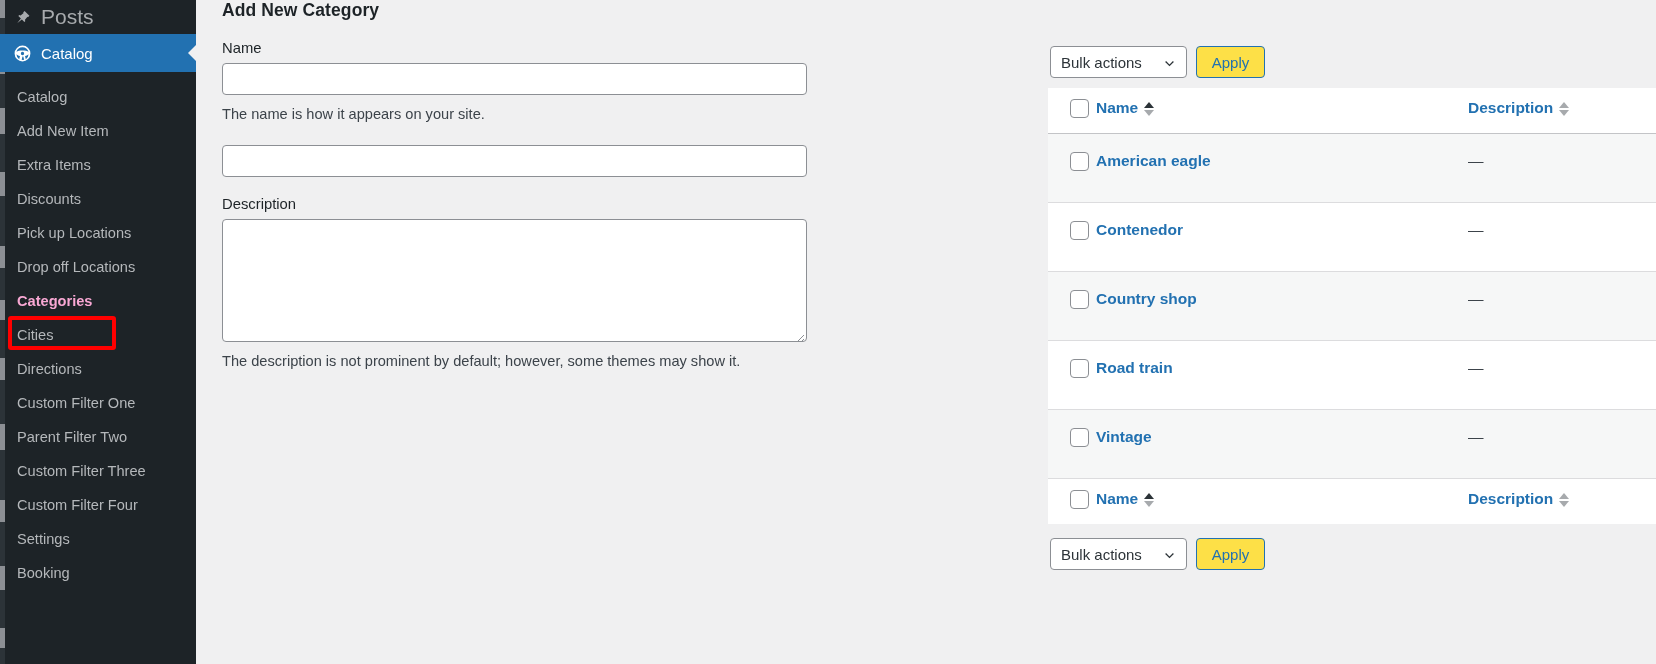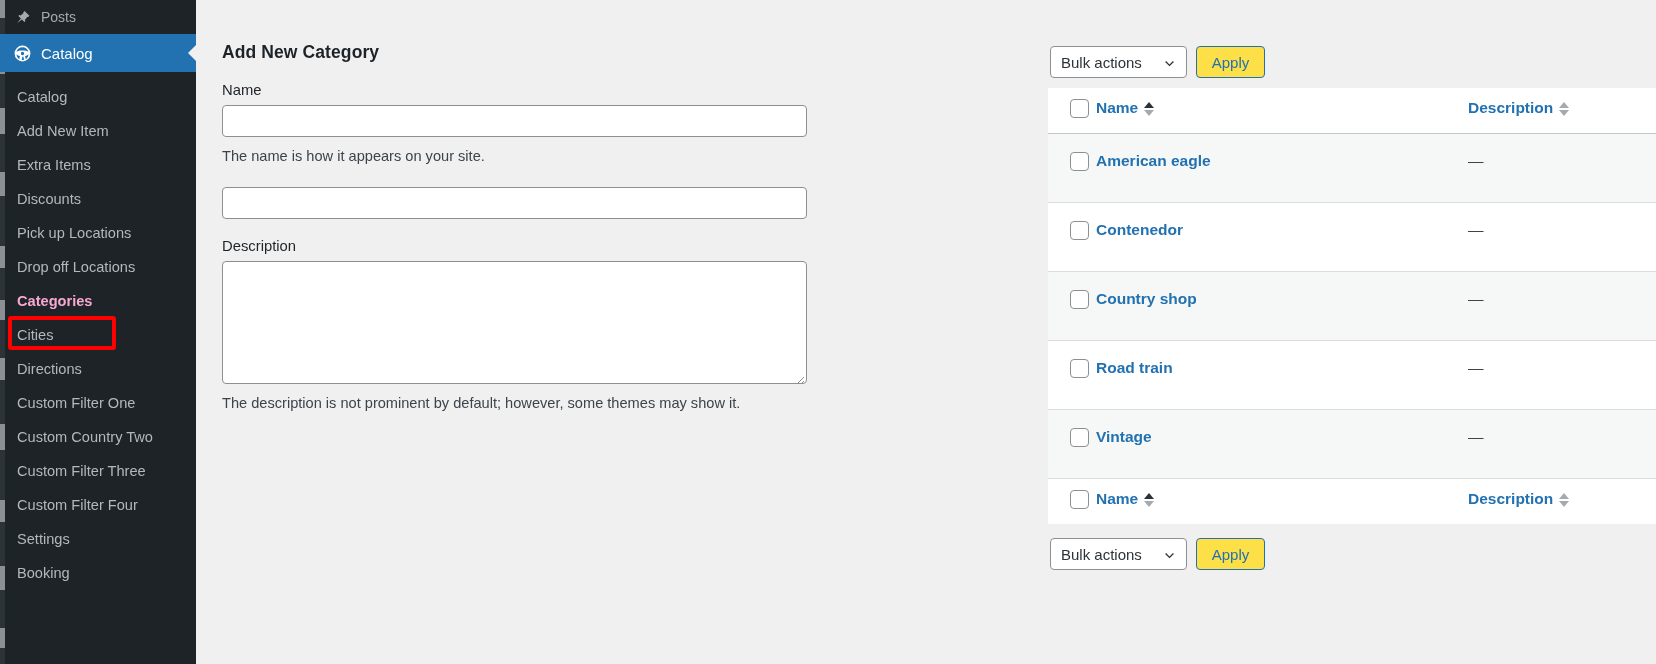--- a/index.html
+++ b/index.html
@@ -30,21 +30,21 @@
   }
   #left-rail .thumb {
     position: absolute; left: 0; width: 5px; background: #8c8f94;
   }
 
   .nav-top {
     display: flex; align-items: center;
     height: 34px;
     padding-left: 13px;
     color: #a7aaad;
-    font-size: 14px;
+    font-size: 21px;
   }
   .nav-top .icon { width: 26px; display: flex; align-items: center; }
   .nav-top .label { margin-left: 2px; }
 
   .nav-current {
     position: relative;
     display: flex; align-items: center;
     height: 38px;
     padding-left: 13px;
     background: #2271b1;
@@ -98,21 +98,20 @@
   }
 
   
   #form-col {
     position: absolute;
     left: 26px; top: 0;
     width: 600px;
   }
   #form-title {
     margin: 0;
-    padding-top: 42px;
     font-size: 17.5px;
     font-weight: bold;
     color: #1d2327;
     letter-spacing: .1px;
   }
   .field { margin-top: 19px; }
   .field-label {
     display: block;
     font-size: 14.8px;
     color: #1d2327;
@@ -333,21 +332,21 @@
       <a class="sub-item">Catalog</a>
       <a class="sub-item">Add New Item</a>
       <a class="sub-item">Extra Items</a>
       <a class="sub-item">Discounts</a>
       <a class="sub-item">Pick up Locations</a>
       <a class="sub-item">Drop off Locations</a>
       <a class="sub-item active">Categories</a>
       <a class="sub-item">Cities</a>
       <a class="sub-item">Directions</a>
       <a class="sub-item">Custom Filter One</a>
-      <a class="sub-item">Custom Country Two</a>
+      <a class="sub-item">Parent Filter Two</a>
       <a class="sub-item">Custom Filter Three</a>
       <a class="sub-item">Custom Filter Four</a>
       <a class="sub-item">Settings</a>
       <a class="sub-item">Booking</a>
     </div>
 
     <div id="categories-highlight"></div>
   </div>
 
   <div id="main">

